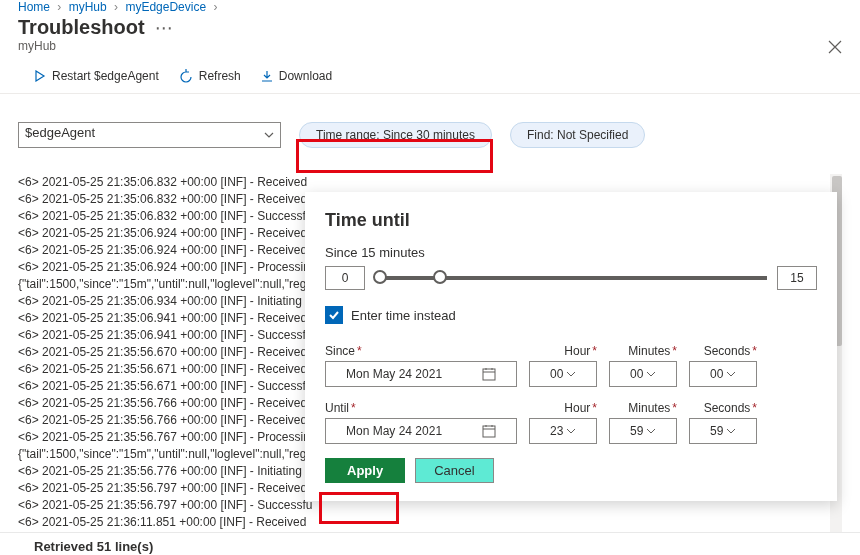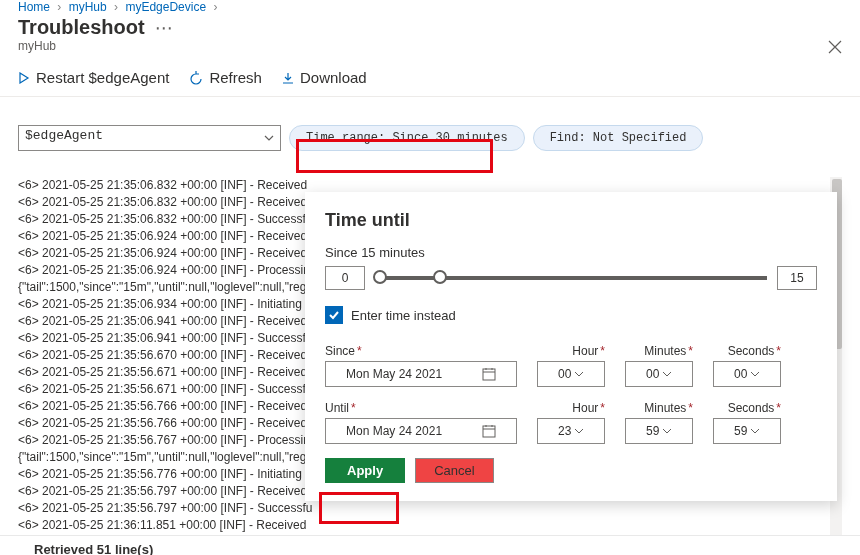--- a/index.html
+++ b/index.html
@@ -42,39 +42,39 @@
   .subtitle {
     padding: 0 18px 10px 18px;
     font-size: 12px;
     color: #605e5c;
   }
   .toolbar {
     display: flex;
     align-items: center;
     padding: 6px 18px 10px 18px;
     gap: 20px;
-    font-size: 15px;
+    font-size: 12px;
+    margin-left: 16px;
   }
   .toolbar-item {
     display: flex;
     align-items: center;
     gap: 6px;
     color: #323130;
     cursor: pointer;
   }
   .toolbar-item svg { flex-shrink: 0; }
   .divider { border-top: 1px solid #edebe9; margin: 0 0 12px 0; }
 
   .filter-row {
     display: flex;
     align-items: center;
     padding: 16px 18px;
-    gap: 8px;
+    gap: 18px;
     position: relative;
-    font-family: Liberation Mono, monospace;
   }
   .module-select {
     width: 263px;
     height: 26px;
     border: 1px solid #8a8886;
     background: #fff;
     font-size: 13px;
     padding: 2px 22px 2px 6px;
     position: relative;
     cursor: pointer;
@@ -194,21 +194,21 @@
   .checkbox {
     width: 18px;
     height: 18px;
     background: #0067b8;
     display: flex;
     align-items: center;
     justify-content: center;
   }
   .dt-row {
     display: flex;
-    gap: 20px;
+    gap: 12px;
     margin-bottom: 14px;
   }
   .dt-col { display: flex; flex-direction: column; }
   .dt-col.date { width: 192px; }
   .dt-col.sm { width: 68px; text-align: right; }
   .dt-label { font-size: 12px; margin-bottom: 3px; }
   .req { color: #a4262c; margin-left: 2px; }
   .dt-input {
     height: 26px;
     border: 1px solid #8a8886;
@@ -223,21 +223,21 @@
   .btn-primary {
     background: #15803d;
     color: #fff;
     border: none;
     padding: 5px 22px;
     font-size: 13px;
     font-weight: 600;
     cursor: pointer;
   }
   .btn-secondary {
-    background: #ef4444;
+    background: #5eead4;
     color: #323130;
     border: 1px solid #8a8886;
     padding: 4px 18px;
     font-size: 13px;
     cursor: pointer;
   }
   svg { display: block; }
 </style>
 </head>
 <body>

